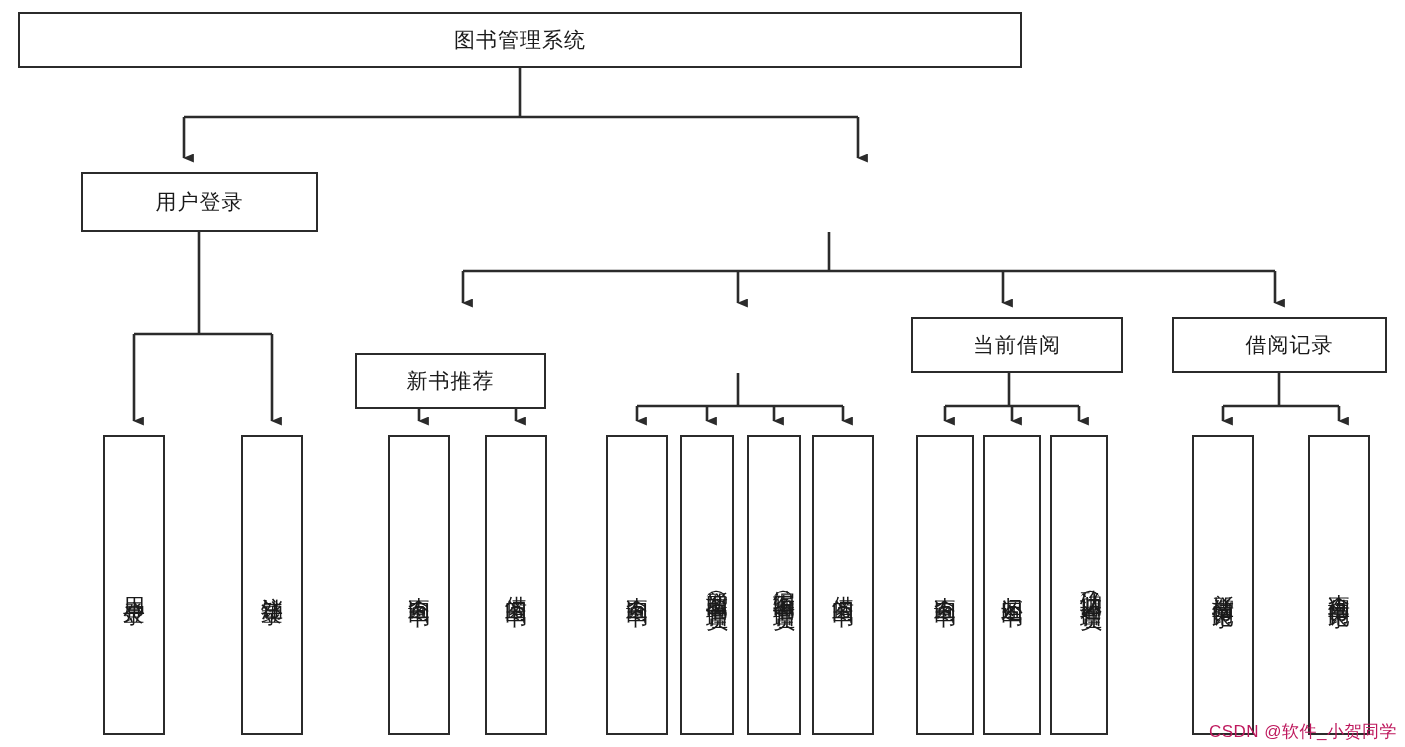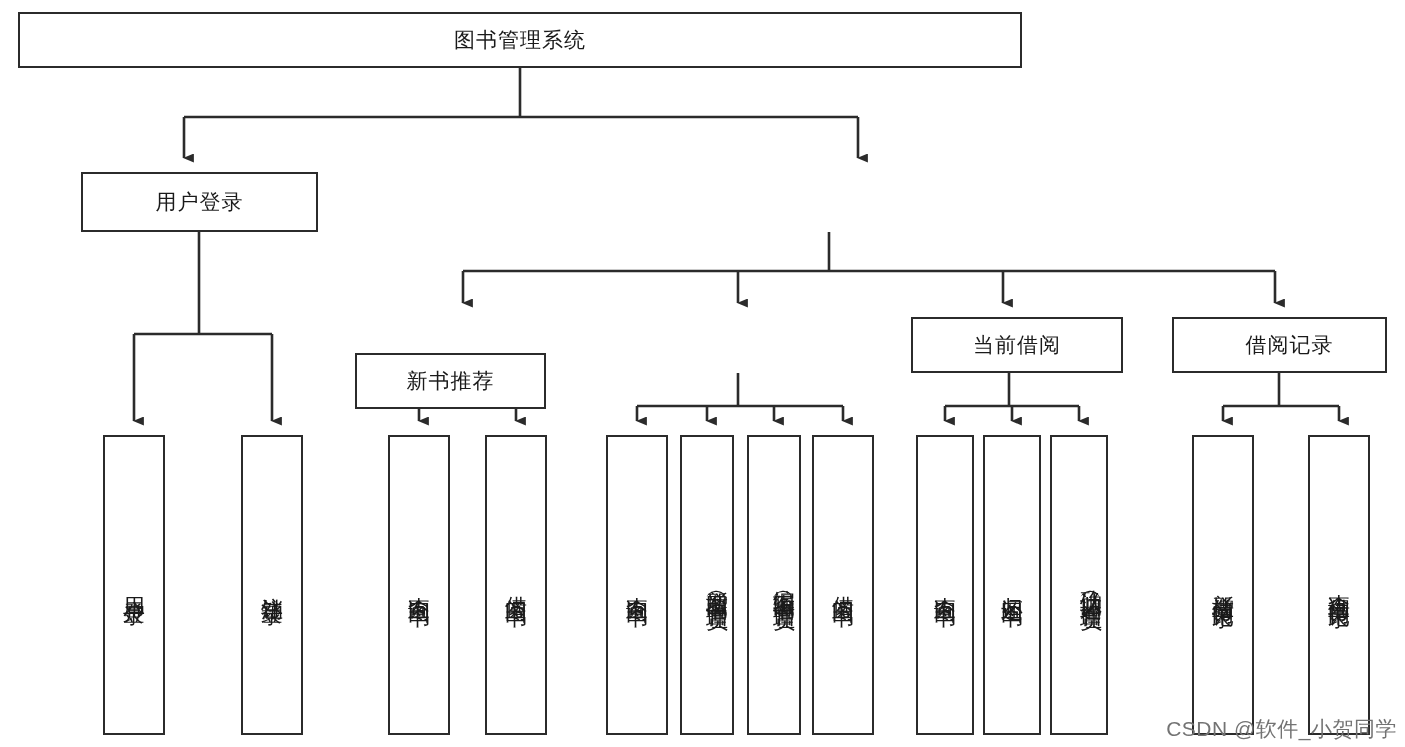--- a/index.html
+++ b/index.html
@@ -53,22 +53,22 @@
     white-space:pre-line;
   }
   .node.v .txt{
     writing-mode:vertical-rl;
     text-orientation:upright;
   }
   .watermark{
     position:absolute;
     right:8px;
     bottom:4px;
-    font-size:21px;
-    color:#737373;
+    font-size:17px;
+    color:#be185d;
     letter-spacing:0.5px;
     white-space:nowrap;
     user-select:none;
   }
 </style>
 </head>
 <body>
 
 <div id="canvas">
 

